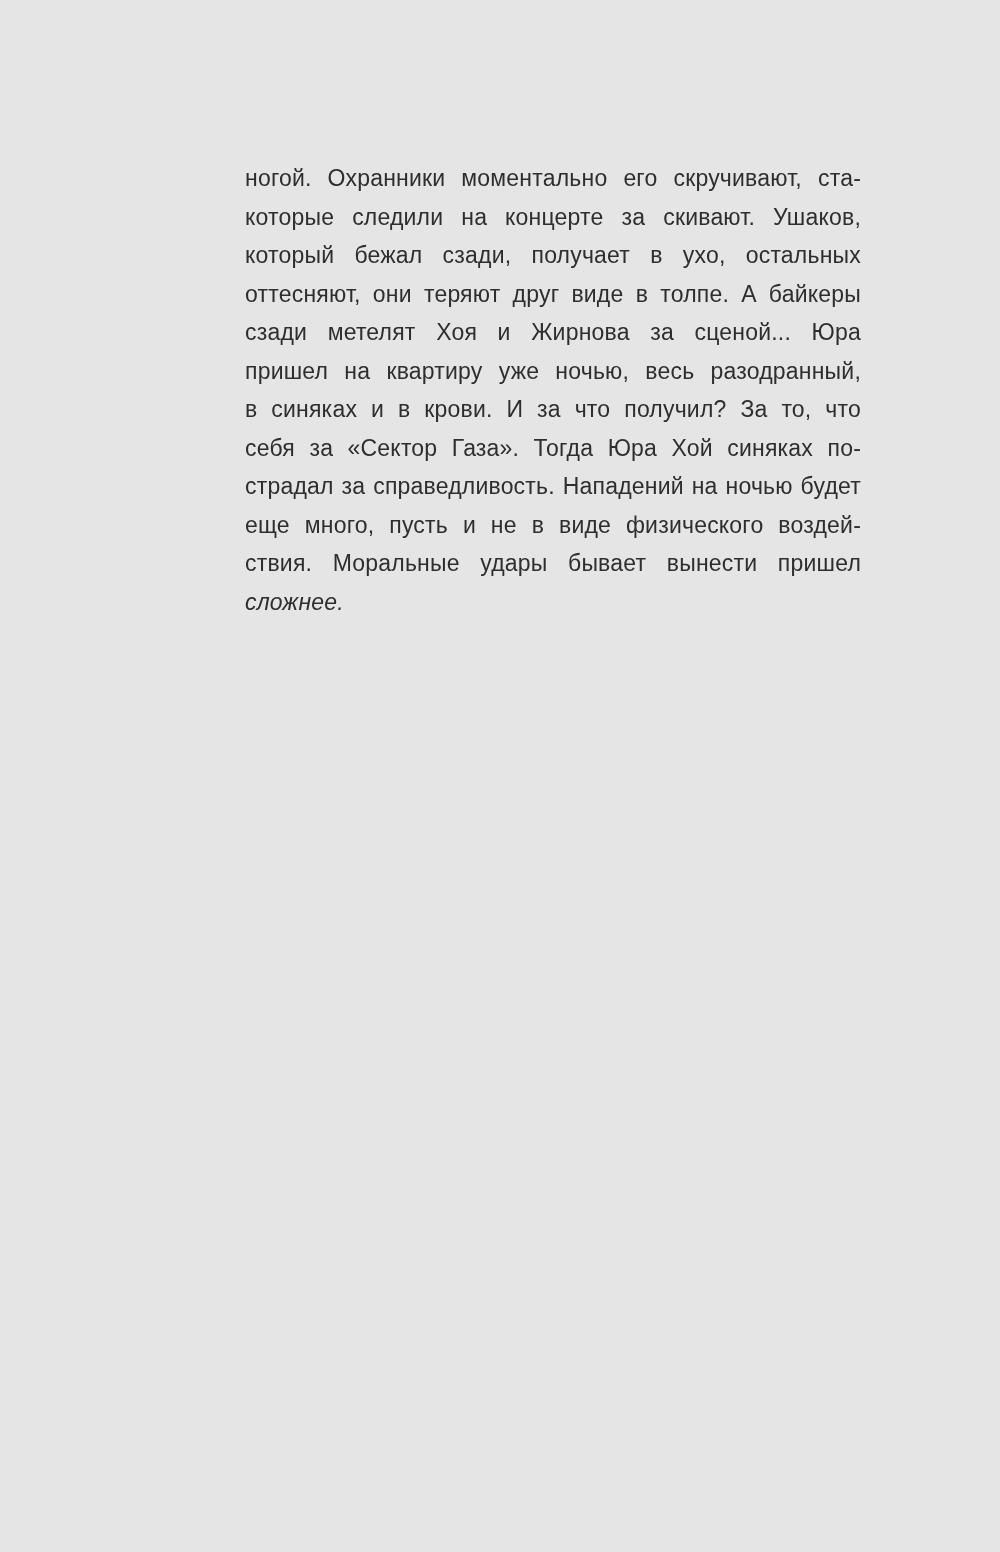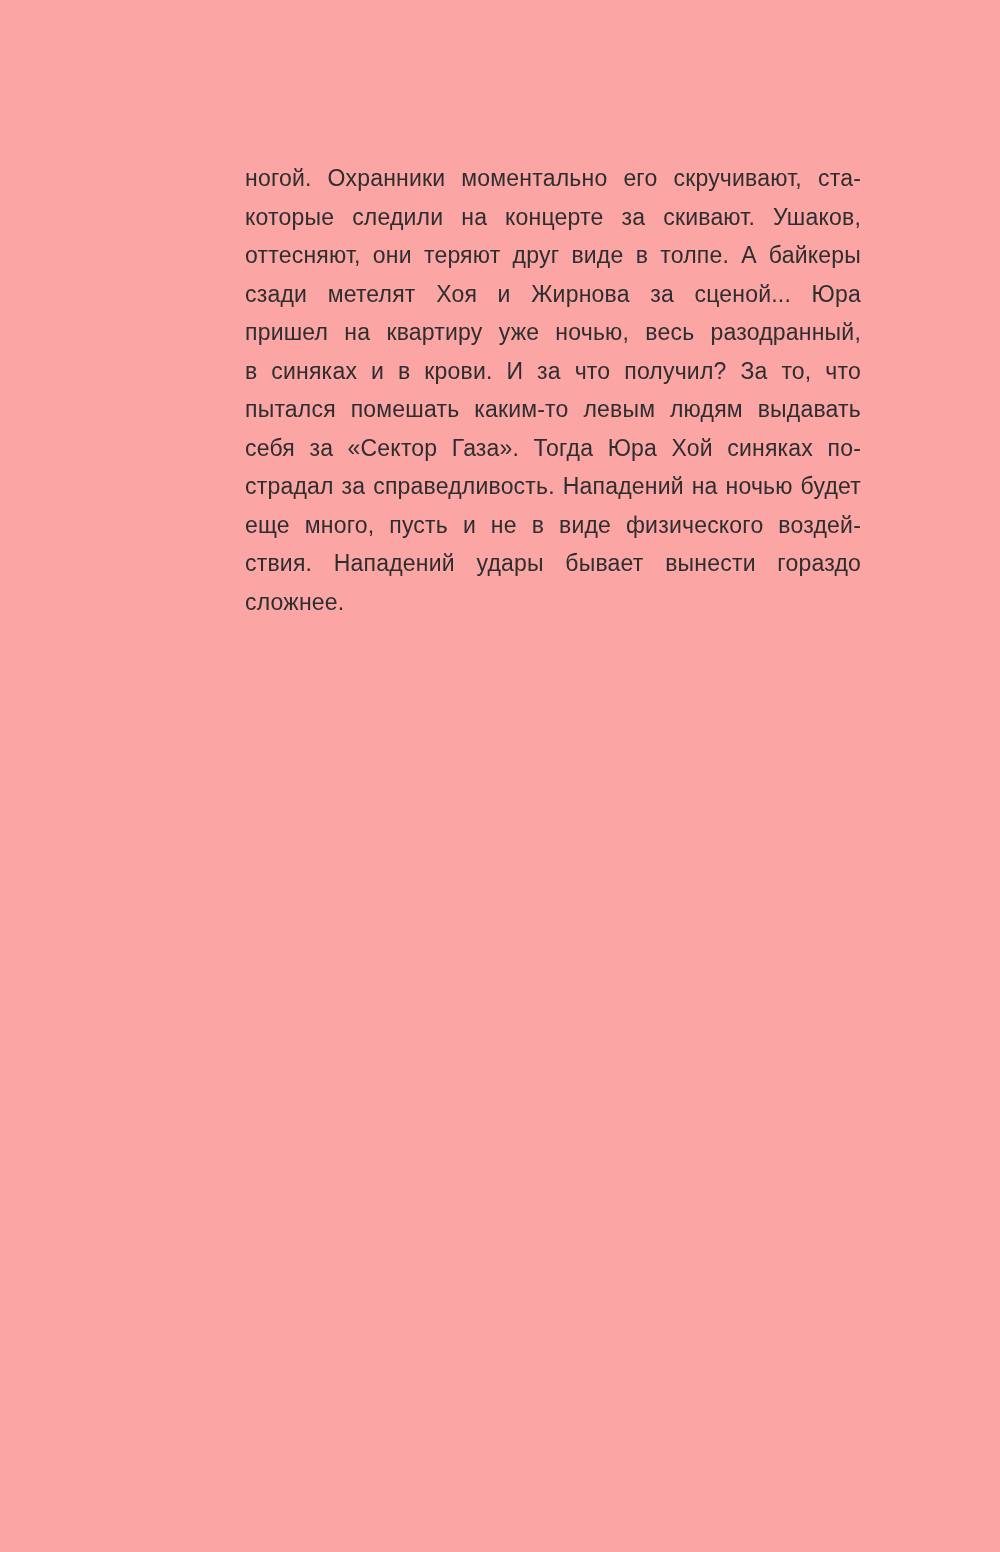--- a/index.html
+++ b/index.html
@@ -4,21 +4,21 @@
 <style>
   html, body {
     margin: 0;
     padding: 0;
     background: #ffffff;
   }
   .page {
     position: relative;
     width: 1000px;
     height: 1552px;
-    background: #fca5a5;
+    background: #e5e5e5;
     overflow: hidden;
     font-family: "Liberation Sans", "DejaVu Sans", sans-serif;
   }
   .text-block {
     position: absolute;
     left: 245px;
     top: 159px;
     width: 616px;
     color: #2e2e2e;
     font-size: 23px;
@@ -27,33 +27,34 @@
     letter-spacing: 0.2px;
   }
   .line {
     text-align: justify;
     text-align-last: justify;
     white-space: normal;
   }
   .line.last {
     text-align: right;
     text-align-last: left;
+    font-style: italic;
   }
 </style>
 </head>
 <body>
 
 <div class="page">
   <div class="text-block">
     <div class="line">ногой. Охранники моментально его скручивают, ста-</div>
     <div class="line">которые следили на концерте за скивают. Ушаков,</div>
+    <div class="line">который бежал сзади, получает в ухо, остальных</div>
     <div class="line">оттесняют, они теряют друг виде в толпе. А байкеры</div>
     <div class="line">сзади метелят Хоя и Жирнова за сценой... Юра</div>
     <div class="line">пришел на квартиру уже ночью, весь разодранный,</div>
     <div class="line">в синяках и в крови. И за что получил? За то, что</div>
-    <div class="line">пытался помешать каким-то левым людям выдавать</div>
     <div class="line">себя за «Сектор Газа». Тогда Юра Хой синяках по-</div>
     <div class="line">страдал за справедливость. Нападений на ночью будет</div>
     <div class="line">еще много, пусть и не в виде физического воздей-</div>
-    <div class="line">ствия. Нападений удары бывает вынести гораздо</div>
+    <div class="line">ствия. Моральные удары бывает вынести пришел</div>
     <div class="line last">сложнее.</div>
   </div>
 </div>
 
 </body></html>

